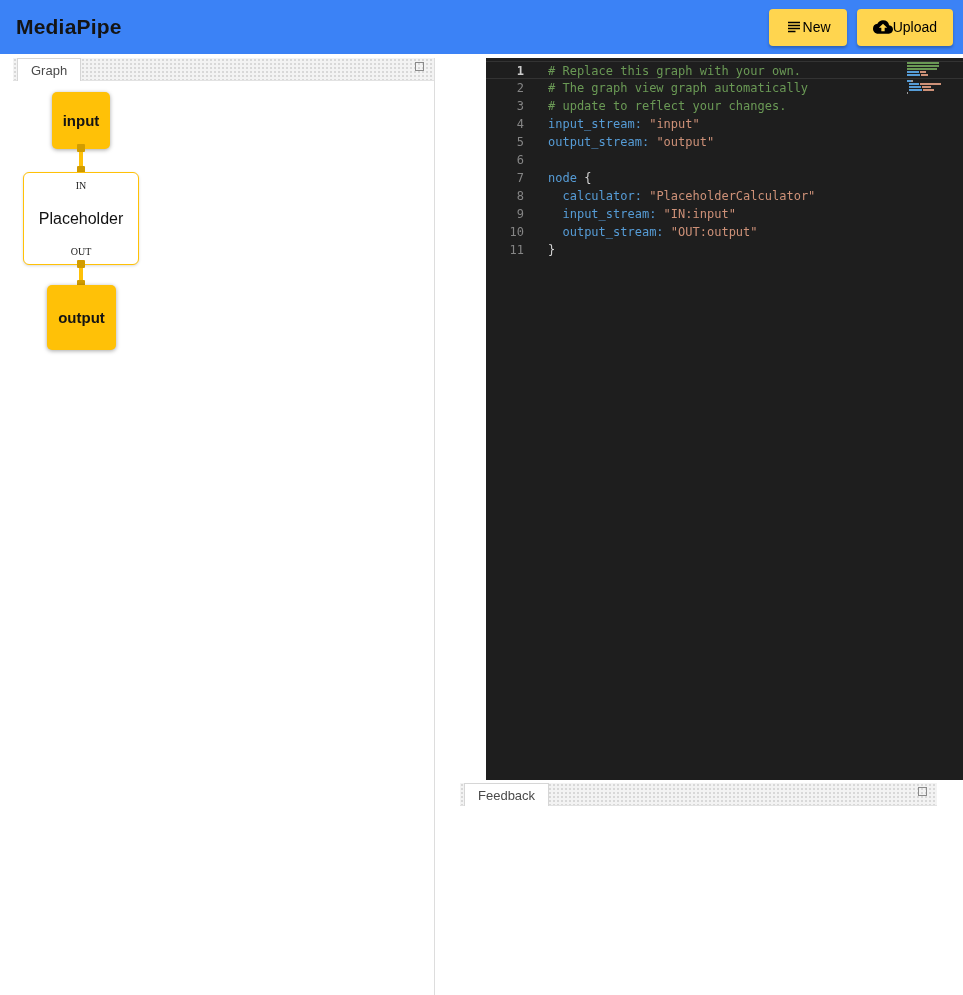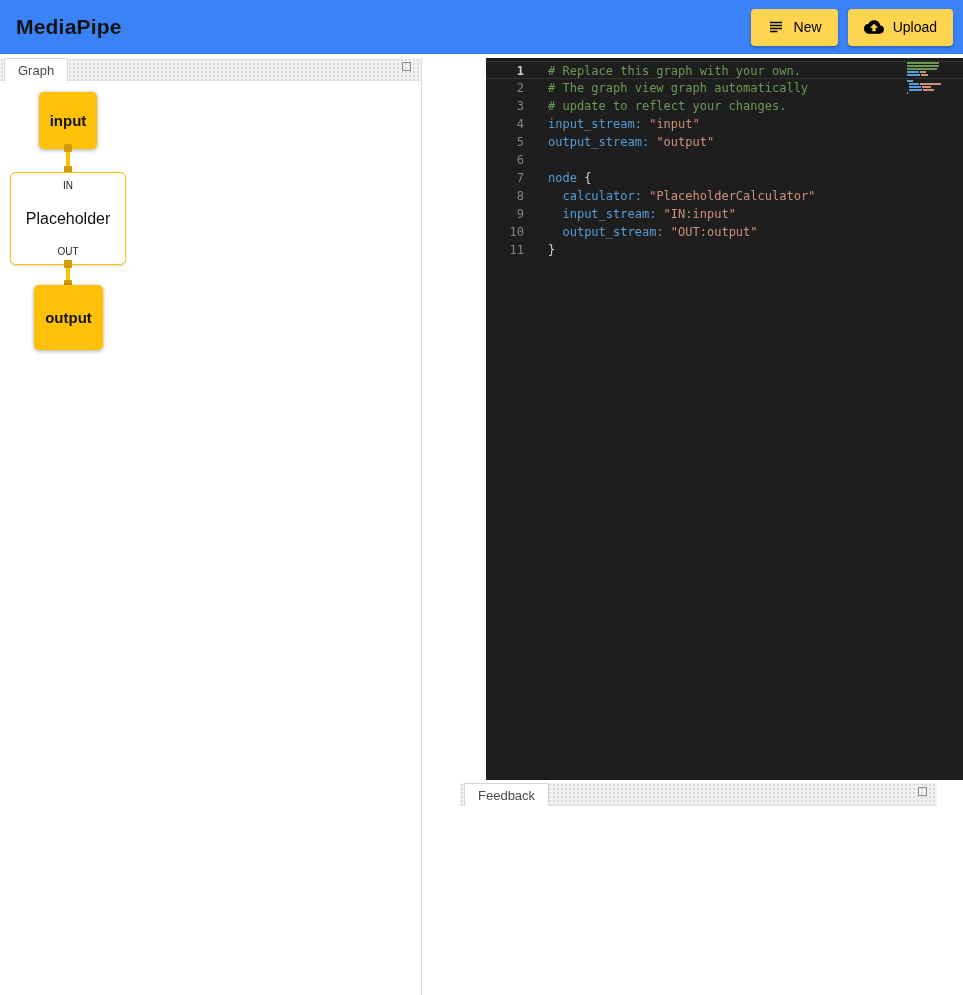--- a/index.html
+++ b/index.html
@@ -14,21 +14,21 @@
   
   .header {
     position:absolute; left:0; top:0; width:963px; height:54px;
     background:#3b82f6;
     display:flex; align-items:center;
     padding:0 10px 0 16px;
   }
   .app-title { font-size:21px; font-weight:bold; color:#141414; letter-spacing:0.2px; }
   .header-buttons { margin-left:auto; display:flex; gap:10px; align-items:center; }
   .hbtn {
-    display:flex; align-items:center; gap:9px;
+    display:flex; align-items:center; 
     height:37px; padding:0 16px;
     background:#FFD54F; border:none; border-radius:4px;
     font-family:inherit; font-size:14px; font-weight:500; color:#000;
     box-shadow:0 2px 3px rgba(0,0,0,0.25);
     cursor:pointer;
   }
   .hbtn svg { display:block; }
 
   
   .panel { position:absolute; background:#fff; display:flex; flex-direction:column; }
@@ -48,21 +48,21 @@
     display:flex; align-items:center;
     cursor:pointer;
   }
   .max-icon {
     position:absolute; right:10px; top:4px;
     width:9px; height:9px;
     border:1px solid #8a8a8a; background:transparent;
     cursor:pointer;
   }
 
-  #graph-panel   { left:0;   top:58;  width:422px; height:937px; border-right:1px solid #ddd; top:58px; }
+  #graph-panel   { left:13px;   top:58;  width:422px; height:937px; border-right:1px solid #ddd; top:58px; }
   #editor-panel  { left:486px; top:58px;  width:477px; height:722px; }
   #feedback-panel{ left:460px; top:783px; width:477px; height:212px; }
 
   .panel-content { flex:1; position:relative; background:#fff; overflow:hidden; }
 
   
   .gnode {
     position:absolute; border-radius:5px;
     display:flex; align-items:center; justify-content:center;
     color:#141414;
@@ -75,21 +75,21 @@
   #node-input  { left:39px; top:11px;  width:58px; height:57px; }
   #node-output { left:34px; top:204px; width:69px; height:65px; }
   .calc-node {
     left:10px; top:91px; width:116px; height:93px;
     background:#ffffff;
     border:1px solid #FFC107; border-radius:6px;
     box-shadow:0 1px 3px rgba(0,0,0,0.15);
     flex-direction:column; justify-content:space-between;
     padding:7px 0;
   }
-  .port-label { font-size:10px; color:#222; }
+  .port-label { font-size:10px; color:#222;font-family:Liberation Serif, serif; }
   .calc-label { font-size:16px; color:#111; }
   .edge-line { position:absolute; left:66px; width:4px; background:#FFC107; }
   #edge1-line { top:66px;  height:24px; }
   #edge2-line { top:182px; height:22px; }
   .edge-cap  { position:absolute; left:64px; width:8px; height:8px; background:#D19C00; border-radius:1px; }
   #edge1-cap-a { top:63px; }  #edge1-cap-b { top:85px; }
   #edge2-cap-a { top:179px; } #edge2-cap-b { top:199px; }
 
   
   #editor-panel .panel-content { background:#1E1E1E; }

